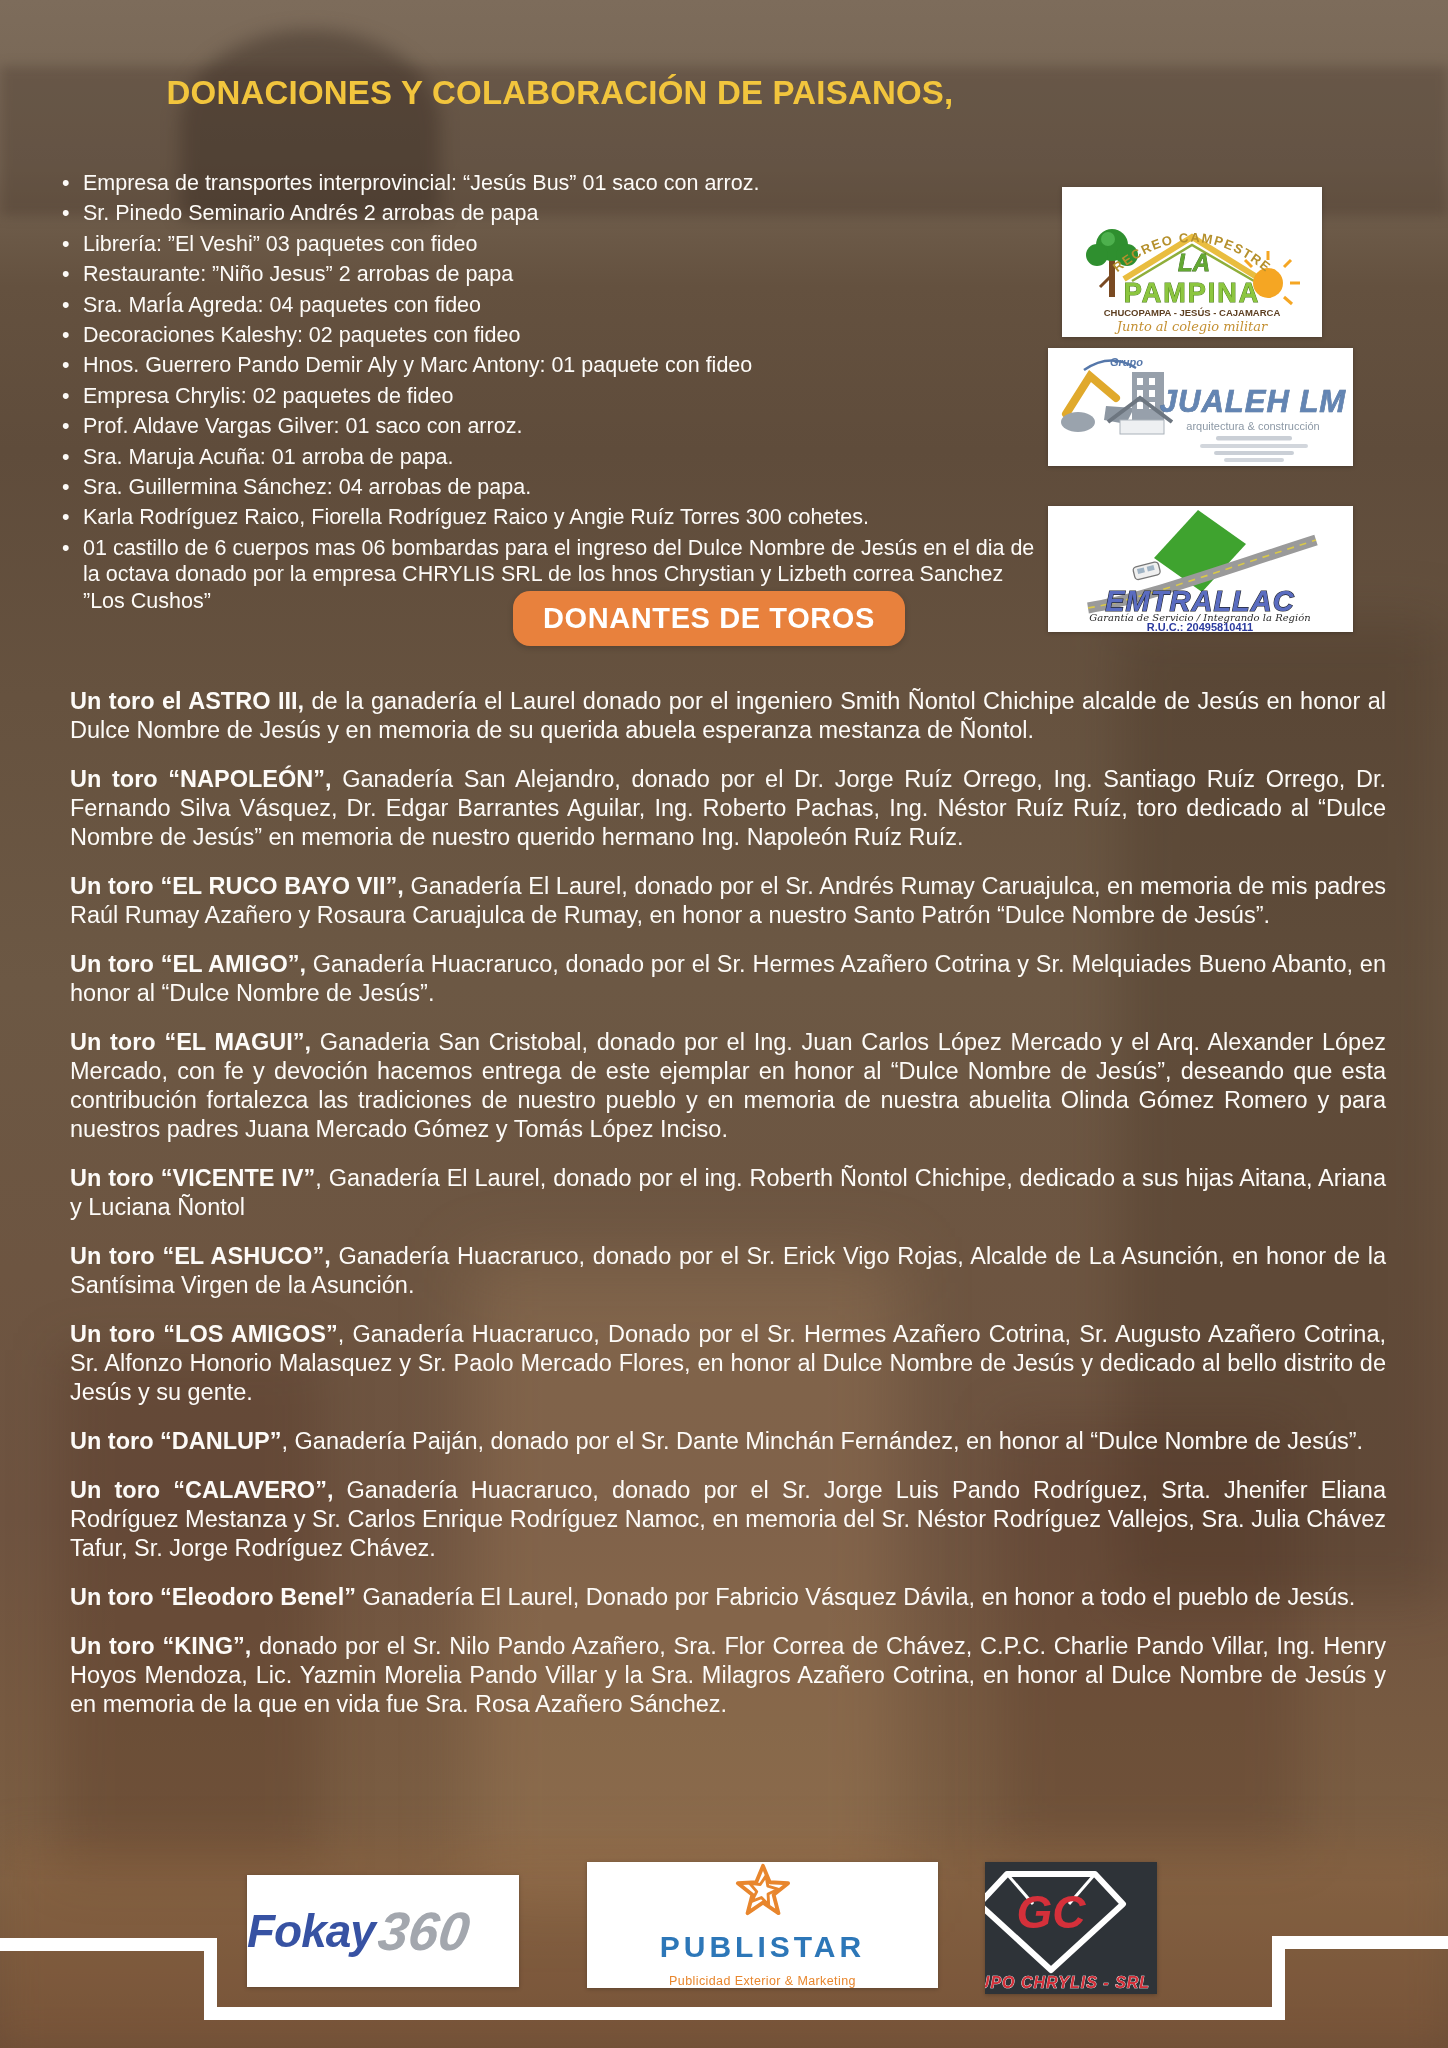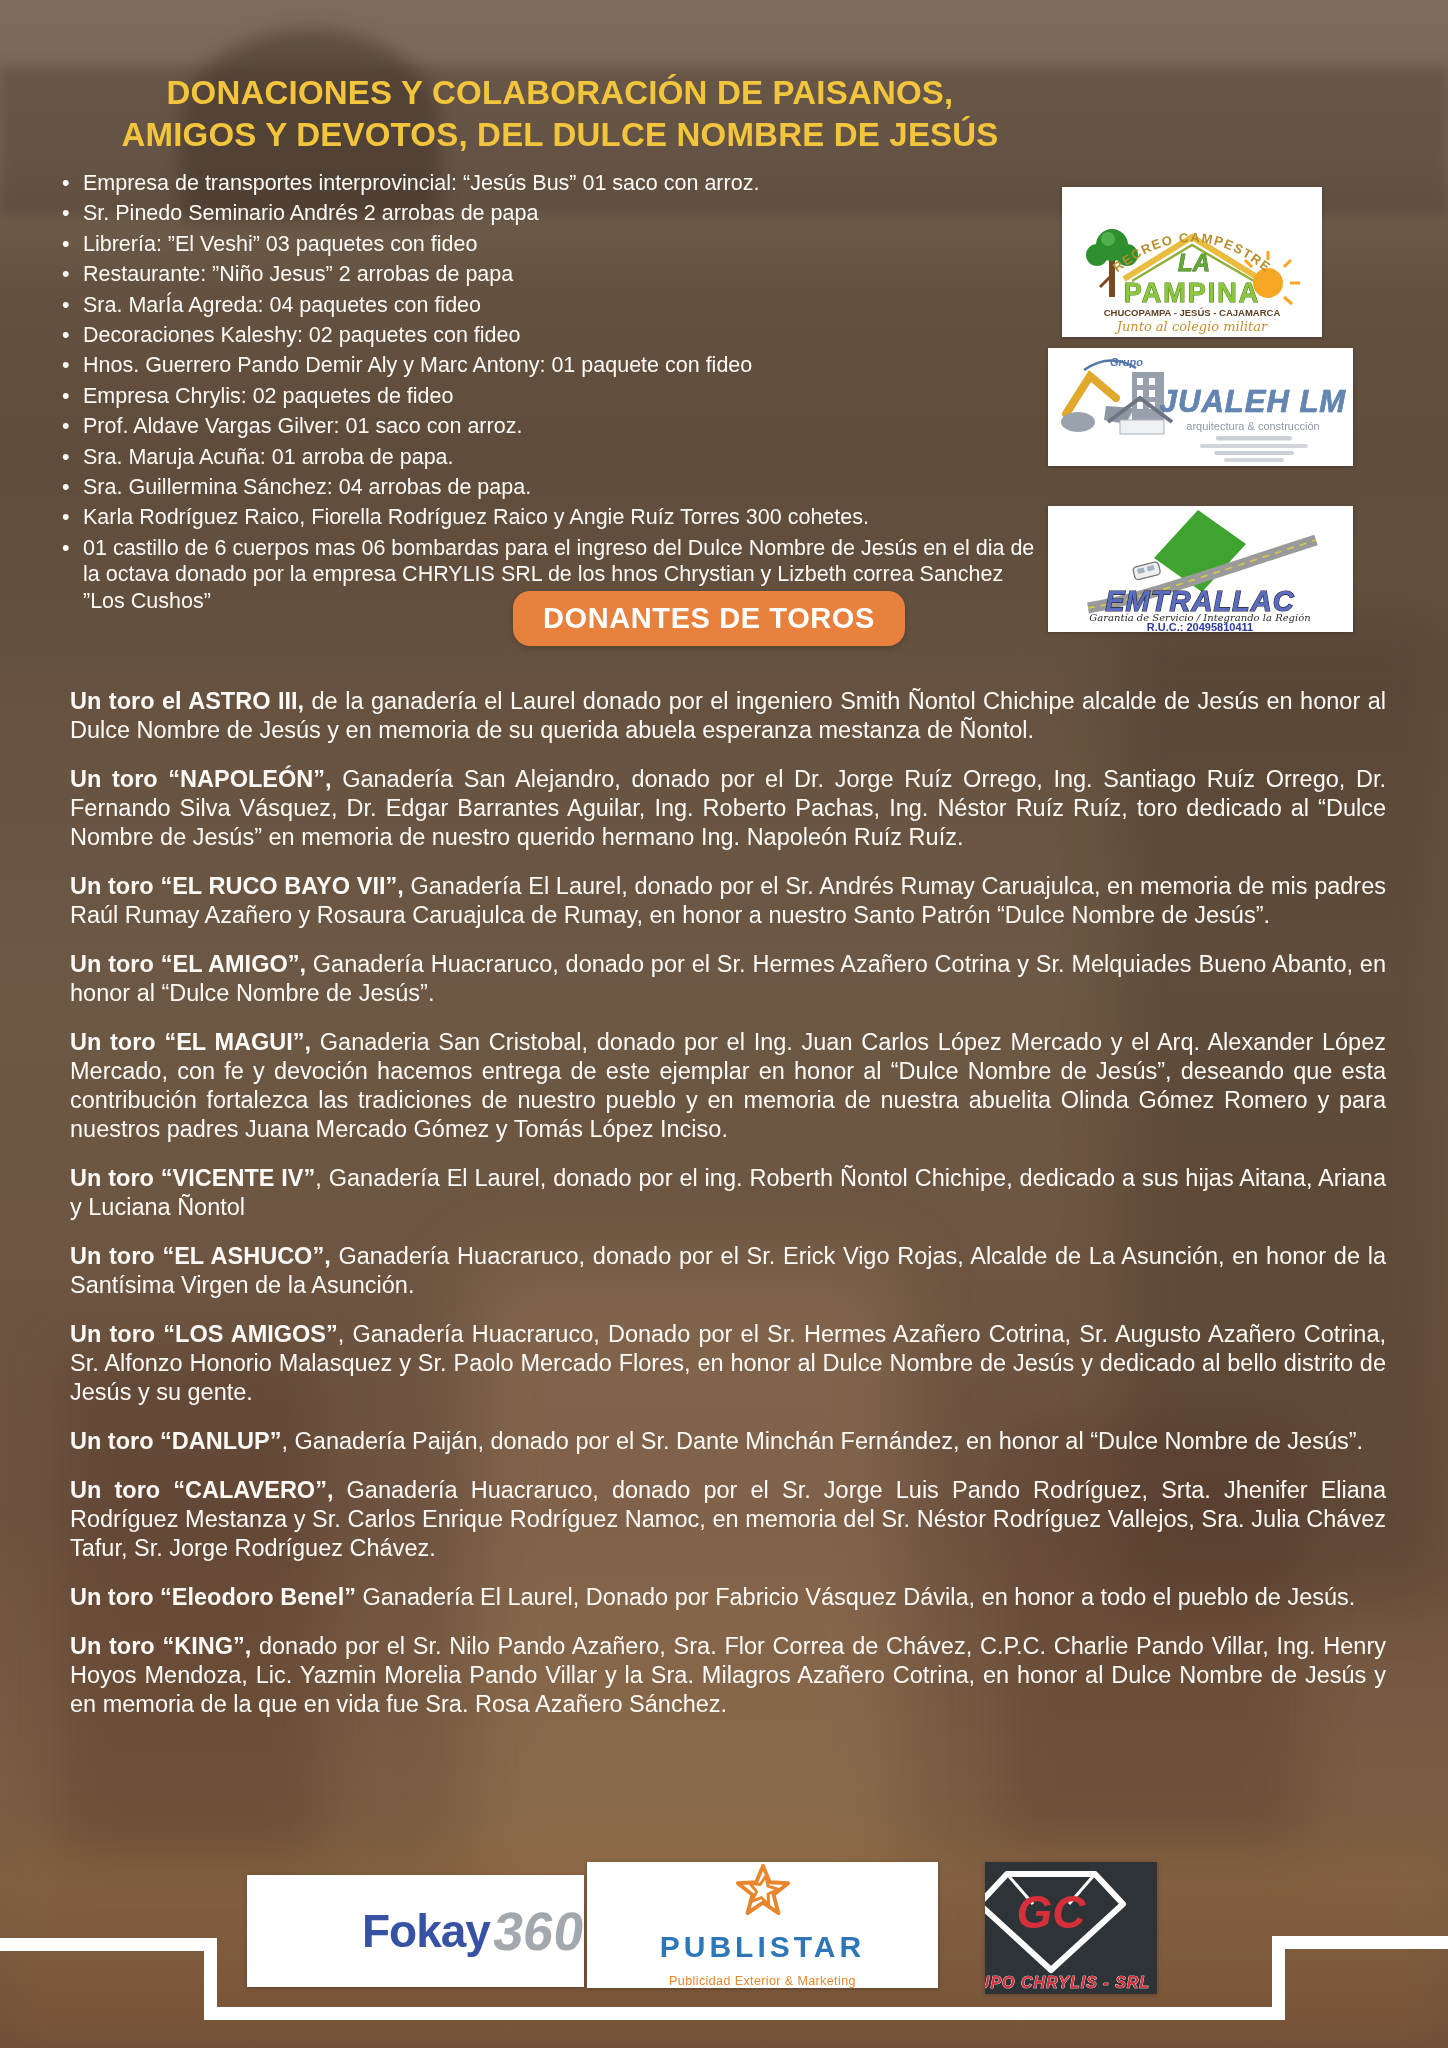--- a/index.html
+++ b/index.html
@@ -31,21 +31,21 @@
     position:absolute;left:70px;top:687px;width:1316px;
     color:#fdfbf8;font-size:23.5px;line-height:29px;text-align:justify;
   }
   .paras p{margin:0 0 20px 0;}
   .paras b{font-weight:bold;}
   
   .card{position:absolute;background:#fff;box-shadow:0 1px 4px rgba(0,0,0,.25);overflow:hidden;}
   .card-pampina{left:1062px;top:187px;width:260px;height:150px;}
   .card-jualeh{left:1048px;top:348px;width:305px;height:118px;}
   .card-emtrallac{left:1048px;top:506px;width:305px;height:126px;}
-  .card-fokay{left:247px;top:1875px;width:337px;height:112px;display:flex;align-items:center;justify-content:flex-end;}
+  .card-fokay{left:247px;top:1875px;width:272px;height:112px;display:flex;align-items:center;justify-content:flex-start;font-style:italic;}
   .card-publistar{left:587px;top:1862px;width:351px;height:126px;display:flex;flex-direction:column;align-items:center;justify-content:space-between;gap:10px;}
   .card-chrylis{left:985px;top:1856px;width:172px;height:132px;background:#2e3338;display:flex;flex-direction:column;align-items:flex-end;justify-content:center;margin-top:6px;}
   .fokay-name{color:#3752a3;font-weight:bold;font-size:46px;letter-spacing:-1px;}
   .fokay-360{color:#a3a7ae;font-weight:bold;font-size:54px;transform:skewX(-8deg);margin-left:4px;}
   .publistar-name{color:#2d77b8;font-weight:bold;font-size:30px;letter-spacing:4px;margin-top:2px;}
   .publistar-sub{color:#e8862d;font-size:12.5px;letter-spacing:.4px;}
   
   .frame-seg{position:absolute;background:#ffffff;}
   .fs1{left:0;top:1938px;width:217px;height:13px;}
   .fs2{left:204px;top:1938px;width:13px;height:82px;}
@@ -63,21 +63,20 @@
   <div class="bgfx" style="left:180px;top:30px;width:260px;height:190px;background:rgba(58,45,35,.45);border-radius:50% 50% 10px 10px;filter:blur(9px);"></div>
   <div class="bgfx" style="left:0;top:66px;width:1448px;height:150px;background:rgba(62,48,38,.30);filter:blur(6px);"></div>
   <div class="bgfx" style="left:1120px;top:620px;width:328px;height:980px;background:rgba(56,40,28,.25);filter:blur(28px);"></div>
   <div class="bgfx" style="left:470px;top:1260px;width:430px;height:640px;background:rgba(198,156,108,.22);filter:blur(34px);"></div>
   <div class="bgfx" style="left:60px;top:1350px;width:260px;height:520px;background:rgba(70,38,24,.22);filter:blur(26px);"></div>
   <div class="bgfx" style="left:1000px;top:1420px;width:300px;height:430px;background:rgba(74,42,26,.22);filter:blur(26px);"></div>
   <div class="bgfx" style="left:0;top:1840px;width:1448px;height:208px;background:rgba(150,98,58,.25);filter:blur(20px);"></div>
 
   <div class="title">
     <div>DONACIONES Y COLABORACIÓN DE PAISANOS,</div>
-    <div>AMIGOS Y DEVOTOS, DEL DULCE NOMBRE DE JESÚS</div>
   </div>
 
   <ul class="bullets">
     <li>Empresa de transportes interprovincial: “Jesús Bus” 01 saco con arroz.</li>
     <li>Sr. Pinedo Seminario Andrés 2 arrobas de papa</li>
     <li>Librería: ”El Veshi” 03 paquetes con fideo</li>
     <li>Restaurante: ”Niño Jesus” 2 arrobas de papa</li>
     <li>Sra. MarÍa Agreda: 04 paquetes con fideo</li>
     <li>Decoraciones Kaleshy: 02 paquetes con fideo</li>
     <li>Hnos. Guerrero Pando Demir Aly y Marc Antony: 01 paquete con fideo</li>

